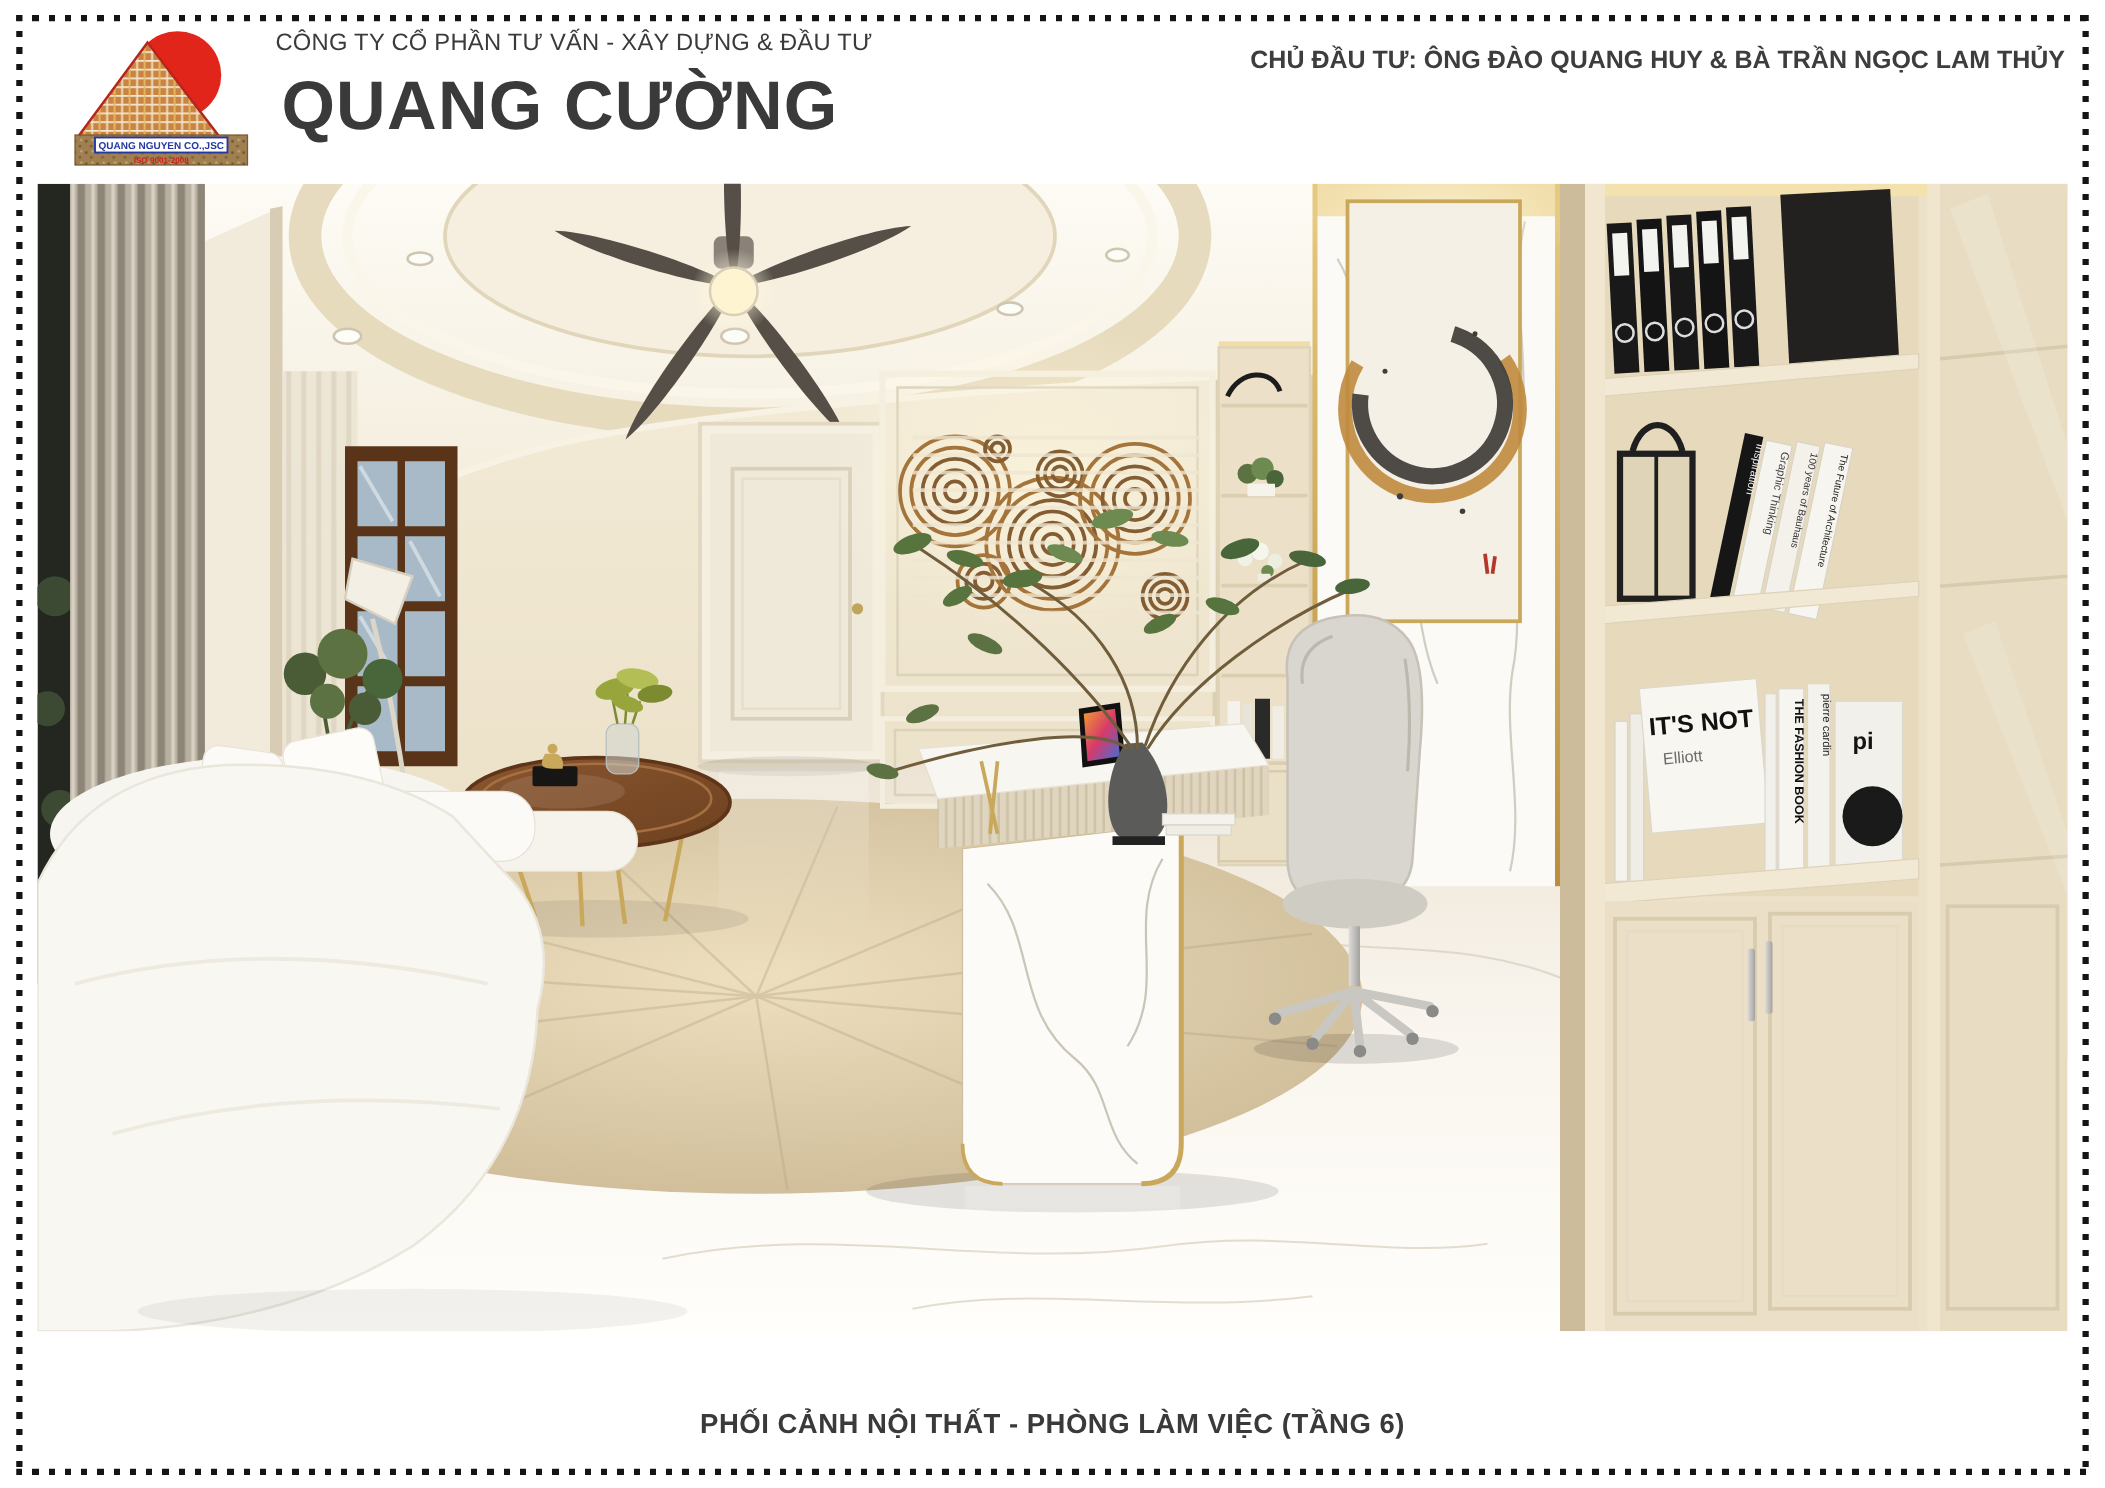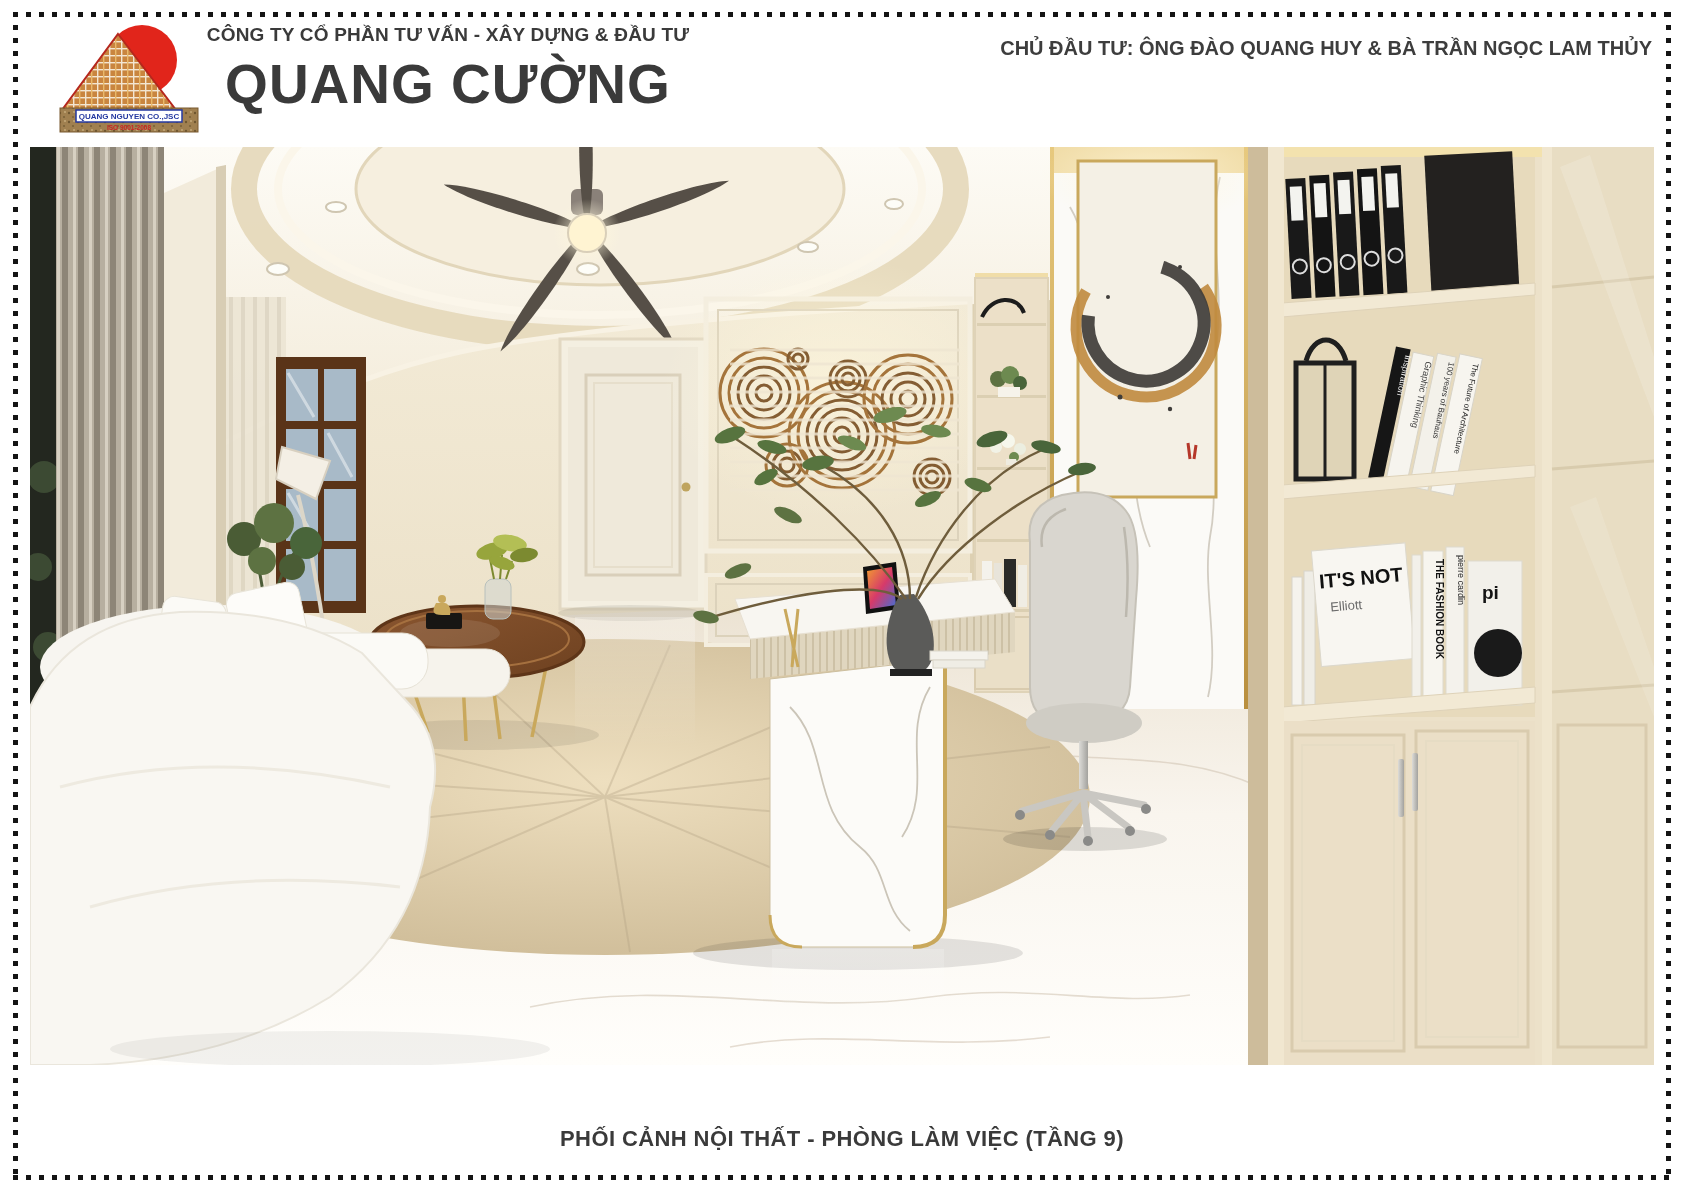--- a/index.html
+++ b/index.html
@@ -9,21 +9,21 @@
   .b-top,.b-bottom{position:absolute;left:13px;right:13px;height:5px;
     background-image:repeating-linear-gradient(90deg,#141414 0 5px,transparent 5px 13px);}
   .b-top{top:12px}.b-bottom{bottom:10px}
   .b-left,.b-right{position:absolute;top:12px;bottom:10px;width:5px;
     background-image:repeating-linear-gradient(180deg,#141414 0 5px,transparent 5px 13px);}
   .b-left{left:13px}.b-right{right:13px}
 
   .header{position:absolute;left:30px;top:18px;right:30px;height:128px;}
   .logo{position:absolute;left:28px;top:2px;width:142px;height:116px;}
   .titles{position:absolute;left:168px;top:6px;width:500px;text-align:center;color:#3a3a3a;}
-  .tagline{font-size:19px;font-weight:700;letter-spacing:.2px;white-space:nowrap;}
+  .tagline{font-size:19px;font-weight:400;letter-spacing:.2px;white-space:nowrap;text-align:right;}
   .company{font-size:55px;font-weight:800;letter-spacing:1px;margin-top:6px;white-space:nowrap;}
   .projinfo{position:absolute;right:2px;top:14px;text-align:left;color:#3d3d3d;
             font-size:20px;font-weight:700;line-height:1.65;white-space:nowrap;}
 
   .render{position:absolute;left:30px;top:147px;width:1624px;height:918px;}
   .caption{position:absolute;left:0;right:0;top:1126px;text-align:center;
            font-size:22px;font-weight:700;letter-spacing:.4px;color:#3a3a3a;}
 </style>
 </head>
 <body>
@@ -570,14 +570,14 @@
         <rect x="130" y="452" width="64" height="58" rx="12" fill="#fbfaf6" stroke="#e8e4d8" transform="rotate(8 162 481)"></rect>
         <rect x="248" y="486" width="150" height="56" rx="26" fill="#fbfaf6" stroke="#e6e2d6"></rect>
       </g>
       <path d="M0,918 L0,560 Q40,472 150,465 Q262,462 332,506 L382,560 Q416,600 400,660
                Q396,780 300,850 Q200,912 60,918 Z" fill="#f9f7f2" stroke="#eae6dc" stroke-width="2"></path>
       <path d="M30,640 Q180,600 360,640 M60,760 Q200,720 370,740" stroke="#eeeae0" stroke-width="3" fill="none"></path>
       <ellipse cx="300" cy="902" rx="220" ry="18" fill="#000000" opacity=".05"></ellipse>
     </g>
   </svg>
 
-  <div class="caption">PHỐI CẢNH NỘI THẤT - PHÒNG LÀM VIỆC (TẦNG 9)</div>
+  <div class="caption">PHỐI CẢNH NỘI THẤT - PHÒNG LÀM VIỆC (TẦNG 6)</div>
 </div>
 
 </body></html>

